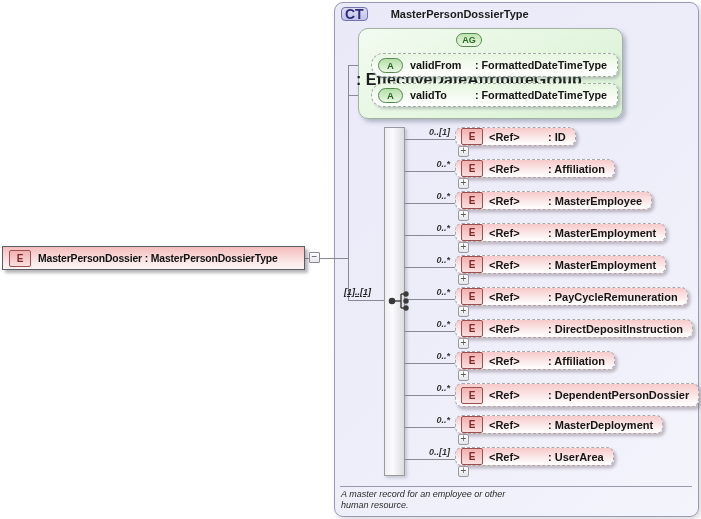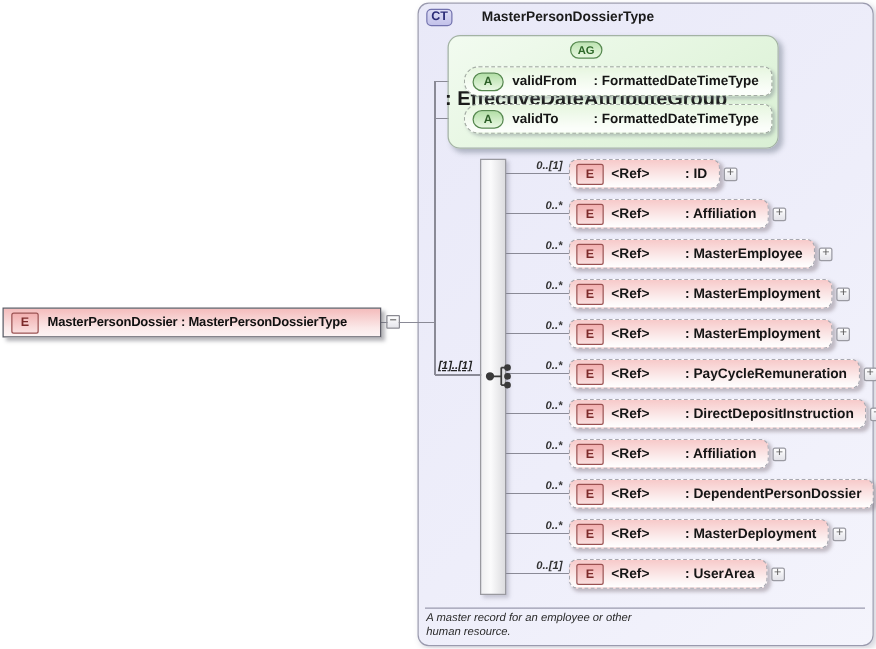--- a/index.html
+++ b/index.html
@@ -11,21 +11,21 @@
 
   
   .ct-box{
     position:absolute;left:334px;top:2px;width:363px;height:513px;
     border:1px solid #9a9aae;border-radius:9px;
     background:linear-gradient(135deg,#e9e9f8 0%,#eeeefa 55%,#f4f4fc 100%);
     box-shadow:2px 2px 5px rgba(100,100,130,.28);z-index:0;
   }
   .ct-header{position:absolute;left:341px;top:7px;display:flex;align-items:center;gap:7px;z-index:2;}
   .badge-ct{
-    font-size:10px;font-weight:bold;color:#2c2c78;
+    font-size:14px;font-weight:bold;color:#2c2c78;
     background:linear-gradient(#dddcf5,#c3c2ea);
     border:1px solid #7272ae;border-radius:4px;padding:1px 3px 1px 3px;line-height:10px;
   }
   .ct-title{font-size:11px;font-weight:bold;color:#1b1b1b;white-space:nowrap;padding-left:16px;}
 
   
   .ag-box{
     position:absolute;left:358px;top:28px;width:263px;height:89px;
     border:1px solid #a3b3a3;border-radius:10px;
     background:linear-gradient(150deg,#f2fbf0 0%,#e3f5de 60%,#d9efd4 100%);
@@ -56,27 +56,27 @@
   .attr-type{font-size:10.8px;font-weight:bold;color:#151515;white-space:nowrap;}
 
   
   .seq-bar{
     position:absolute;left:384px;top:127px;width:21px;height:349px;box-sizing:border-box;
     border:1px solid #99999f;
     background:linear-gradient(to right,#efeff1 0%,#fbfbfc 40%,#dcdcdf 100%);
     box-shadow:2px 2px 3px rgba(120,120,140,.35);z-index:2;
   }
   .seq-card{
-    position:absolute;left:344px;top:287px;width:40px;text-align:center;
+    position:absolute;left:344px;top:287px;width:40px;text-align:left;
     font-size:9px;font-style:italic;font-weight:bold;color:#222;z-index:3;text-decoration:underline;
   }
   .seq-icon{position:absolute;left:386px;top:290px;z-index:4;}
 
   
-  .el-row{position:absolute;left:455px;height:24px;display:flex;align-items:center;z-index:3;}
+  .el-row{position:absolute;left:455px;height:24px;display:flex;align-items:flex-start;z-index:3;flex-direction:column;}
   .el-card{
     position:absolute;right:calc(100% + 5px);top:0px;white-space:nowrap;
     font-size:9px;font-style:italic;font-weight:bold;color:#333;
   }
   .el-box{
     display:inline-flex;align-items:center;gap:6px;height:24px;box-sizing:border-box;
     padding:0 9px 0 5px;border:1px dashed #a8a8b0;border-radius:7px;
     background:linear-gradient(#f7caca 0%,#fdf6f6 80%,#ffffff 100%);
     box-shadow:2.5px 2.5px 3px rgba(125,110,120,.42);
   }

